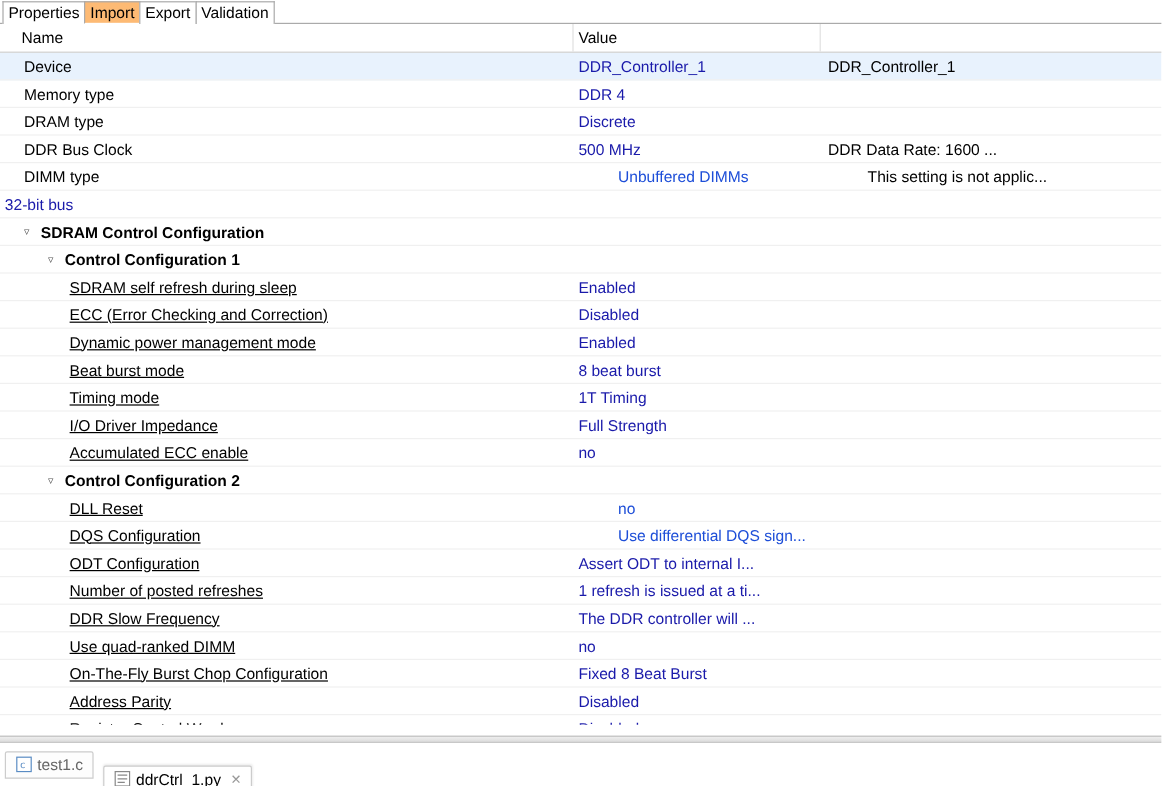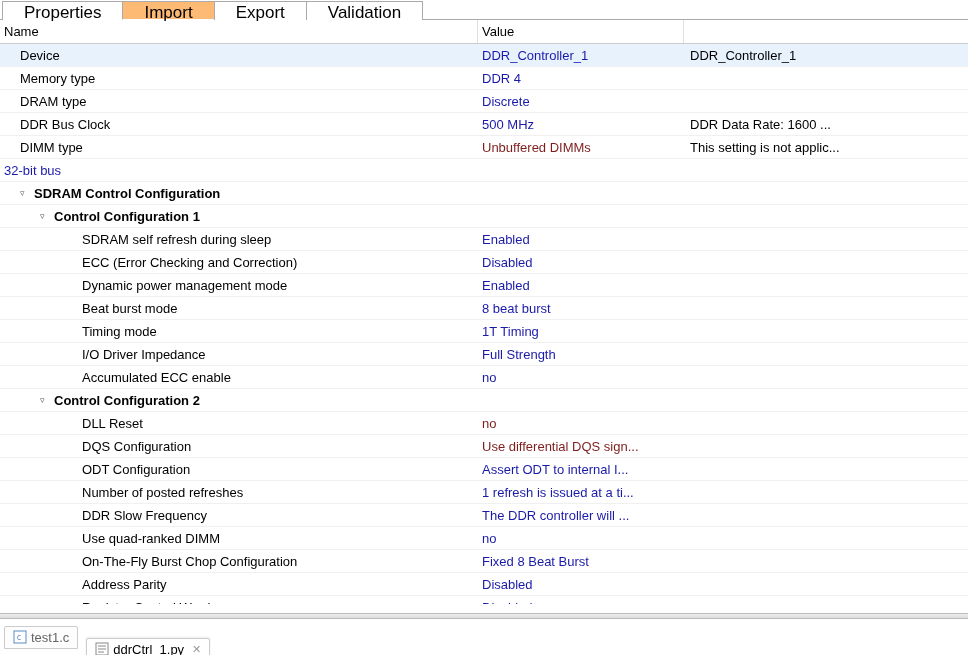--- a/index.html
+++ b/index.html
@@ -13,42 +13,42 @@
       overflow: hidden;
       position: relative;
     }
     .top-tabs {
       display: flex;
       border-bottom: 1px solid #aaa;
       padding-left: 2px;
       height: 20px;
     }
     .top-tab {
-      padding: 1px 21px;
+      padding: 1px 4px;
       border: 1px solid #aaa;
       border-bottom: none;
       background: #fff;
       margin-right: -1px;
-      font-size: 17px;
+      font-size: 13px;
       position: relative;
       top: 1px;
       cursor: pointer;
     }
     .top-tab.active {
       background: #fdba74;
       border-bottom: 1px solid #fff;
     }
     .table-header {
       display: flex;
       border-bottom: 1px solid #ccc;
       background: #fff;
       height: 24px;
       align-items: center;
     }
-    .col-name { width: 478px; padding-left: 4px; }
+    .col-name { width: 478px; padding-left: 18px; }
     .col-value { width: 206px; padding-left: 4px; }
     .col-details { flex: 1; padding-left: 6px; }
     .col-header {
       border-right: 1px solid #e0e0e0;
       font-size: 13px;
       height: 100%;
       display: flex;
       align-items: center;
     }
     .table-body {
@@ -58,26 +58,26 @@
     }
     .row {
       display: flex;
       height: 23px;
       align-items: center;
       border-bottom: 1px solid #f0f0f0;
     }
     .row.selected { background: #e8f2fd; }
     .row .cell-name { width: 478px; display: flex; align-items: center; }
     .row .cell-value { width: 206px; color: #1a1aaa; padding-left: 4px; white-space: nowrap; overflow: hidden; text-overflow: ellipsis; }
-    .row .cell-value.grayed { color: #7f1d1d; }
+    .row .cell-value.grayed { color: #1d4ed8; margin-left: 33px; }
     .row .cell-details { flex: 1; padding-left: 6px; white-space: nowrap; overflow: hidden; text-overflow: ellipsis; }
     .indent-0 { padding-left: 20px; }
     .indent-1 { padding-left: 20px; }
     .indent-2 { padding-left: 40px; }
-    .indent-3 { padding-left: 82px; }
+    .indent-3 { padding-left: 58px; text-decoration: underline; }
     .expander {
       display: inline-block;
       width: 10px;
       margin-right: 4px;
       font-size: 9px;
       color: #555;
     }
     .bold { font-weight: bold; }
     .bottom-divider {
       position: absolute;

